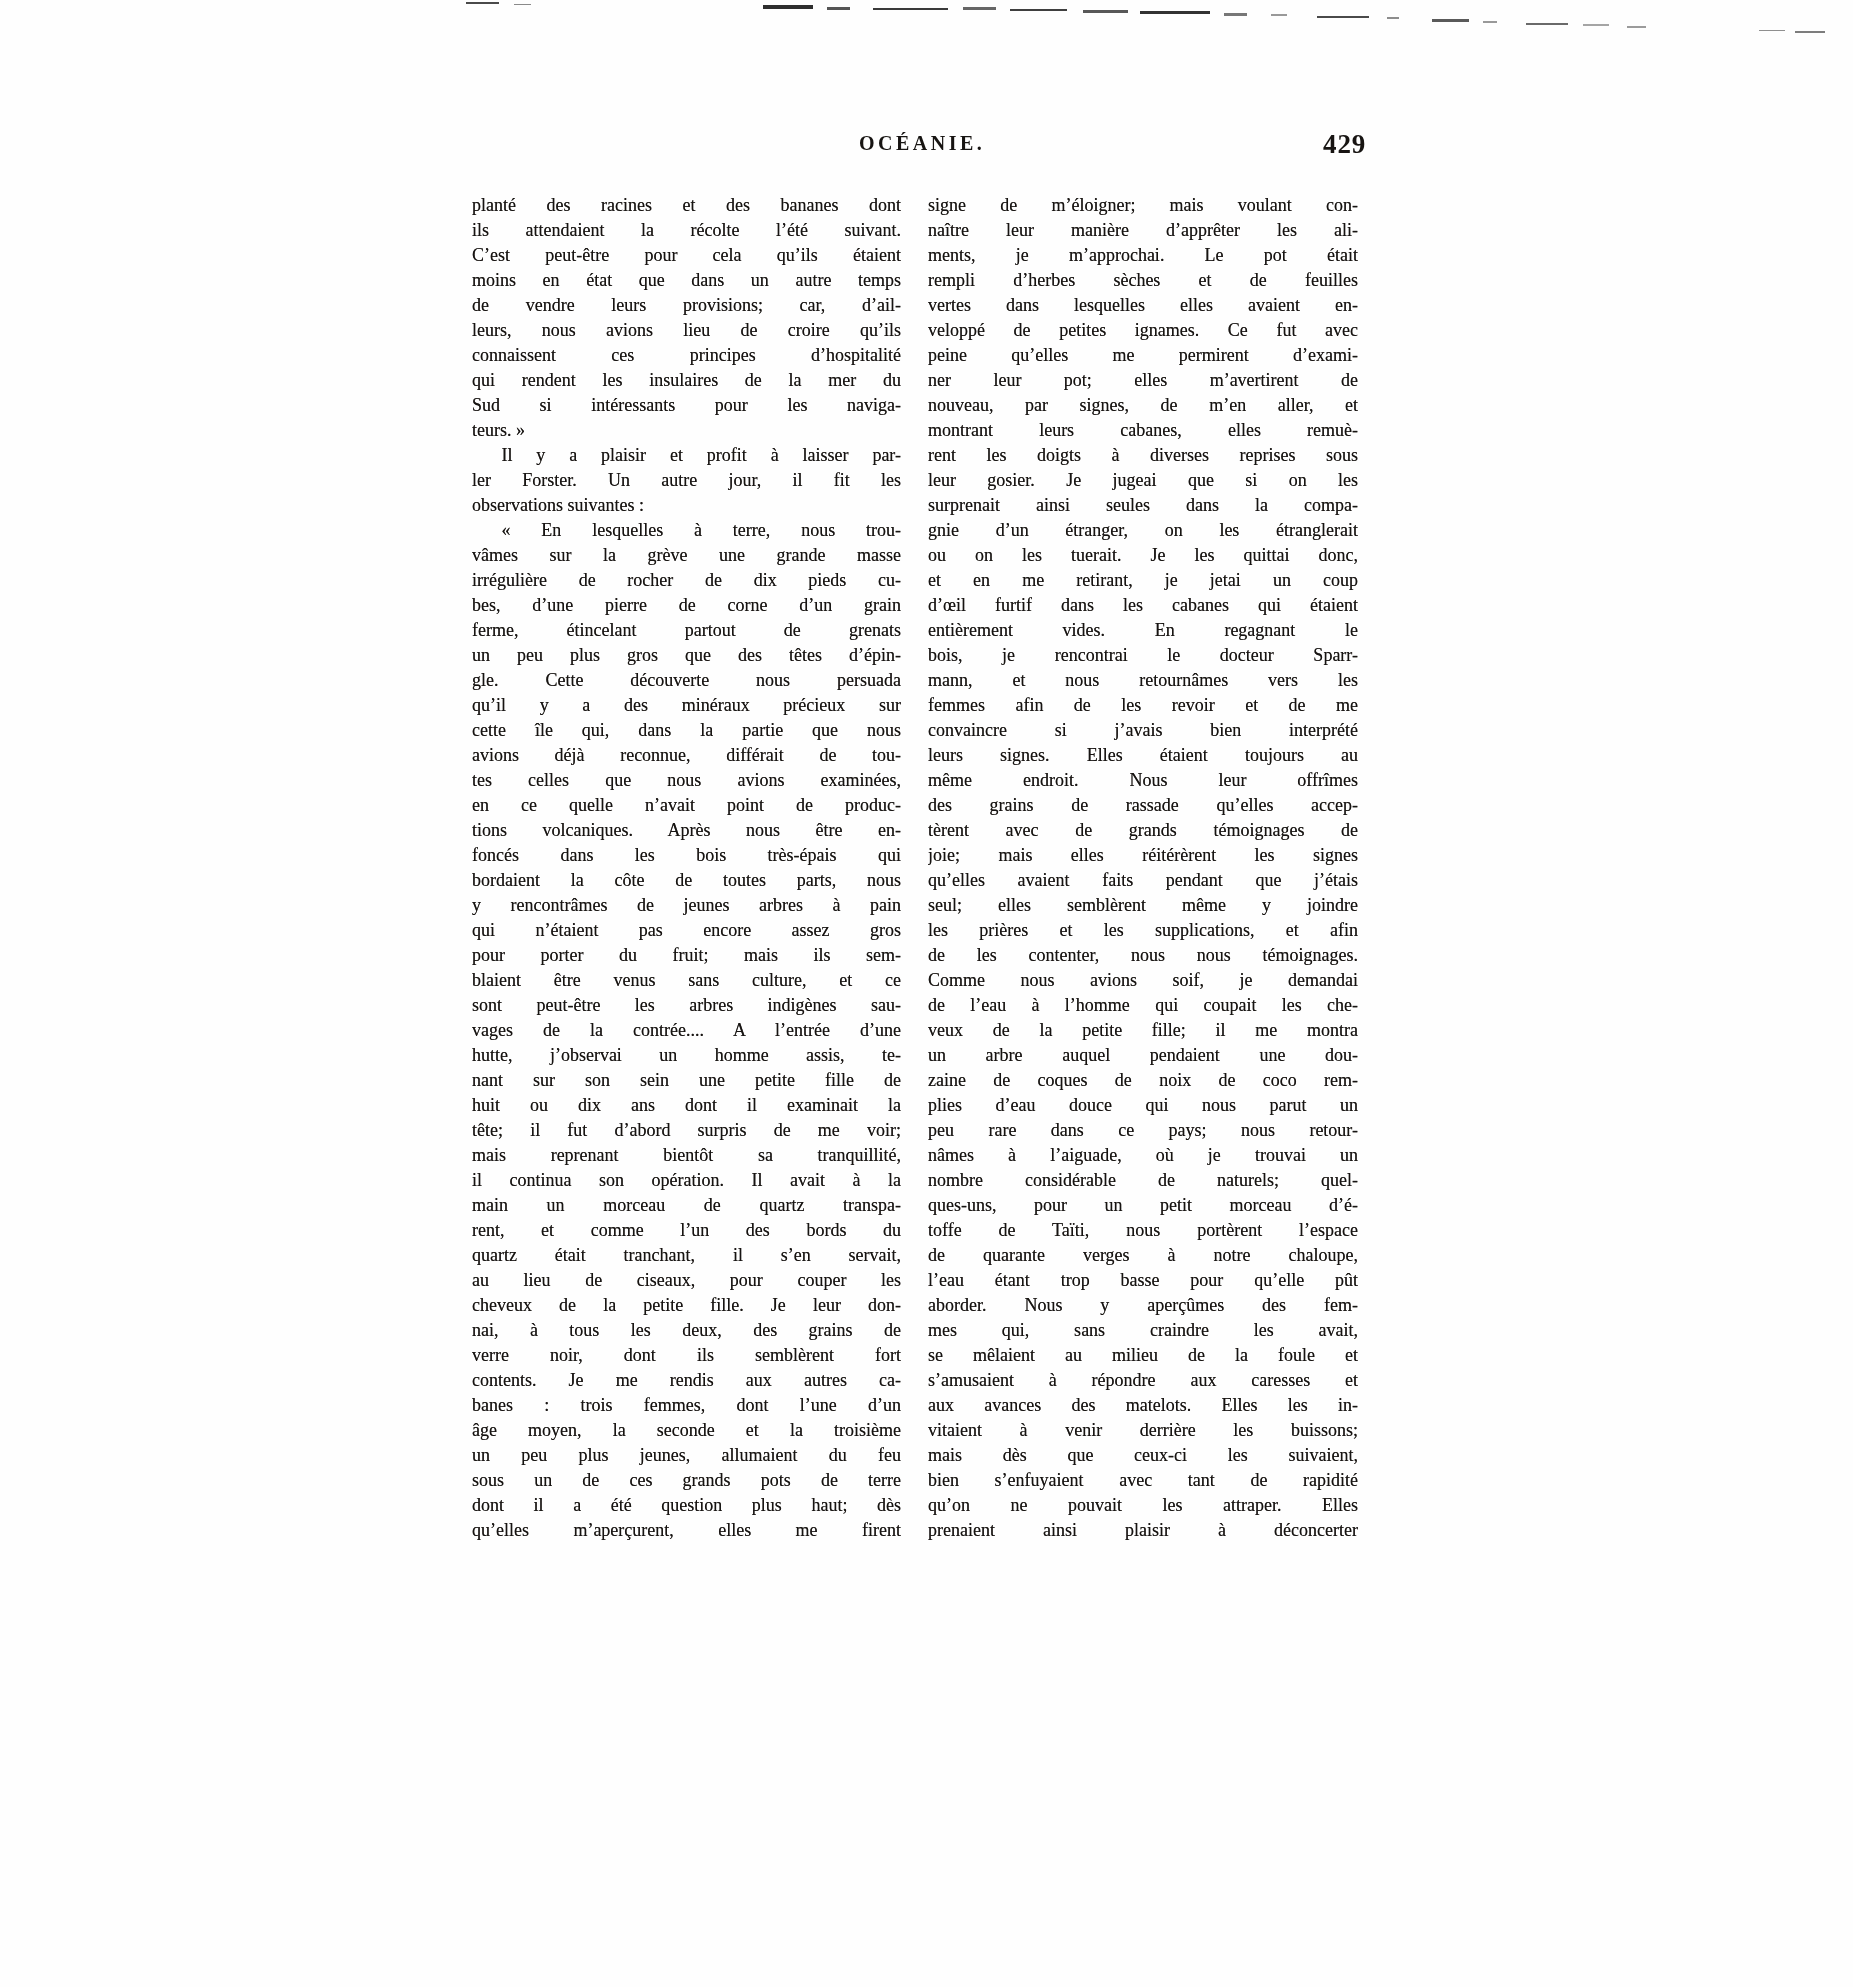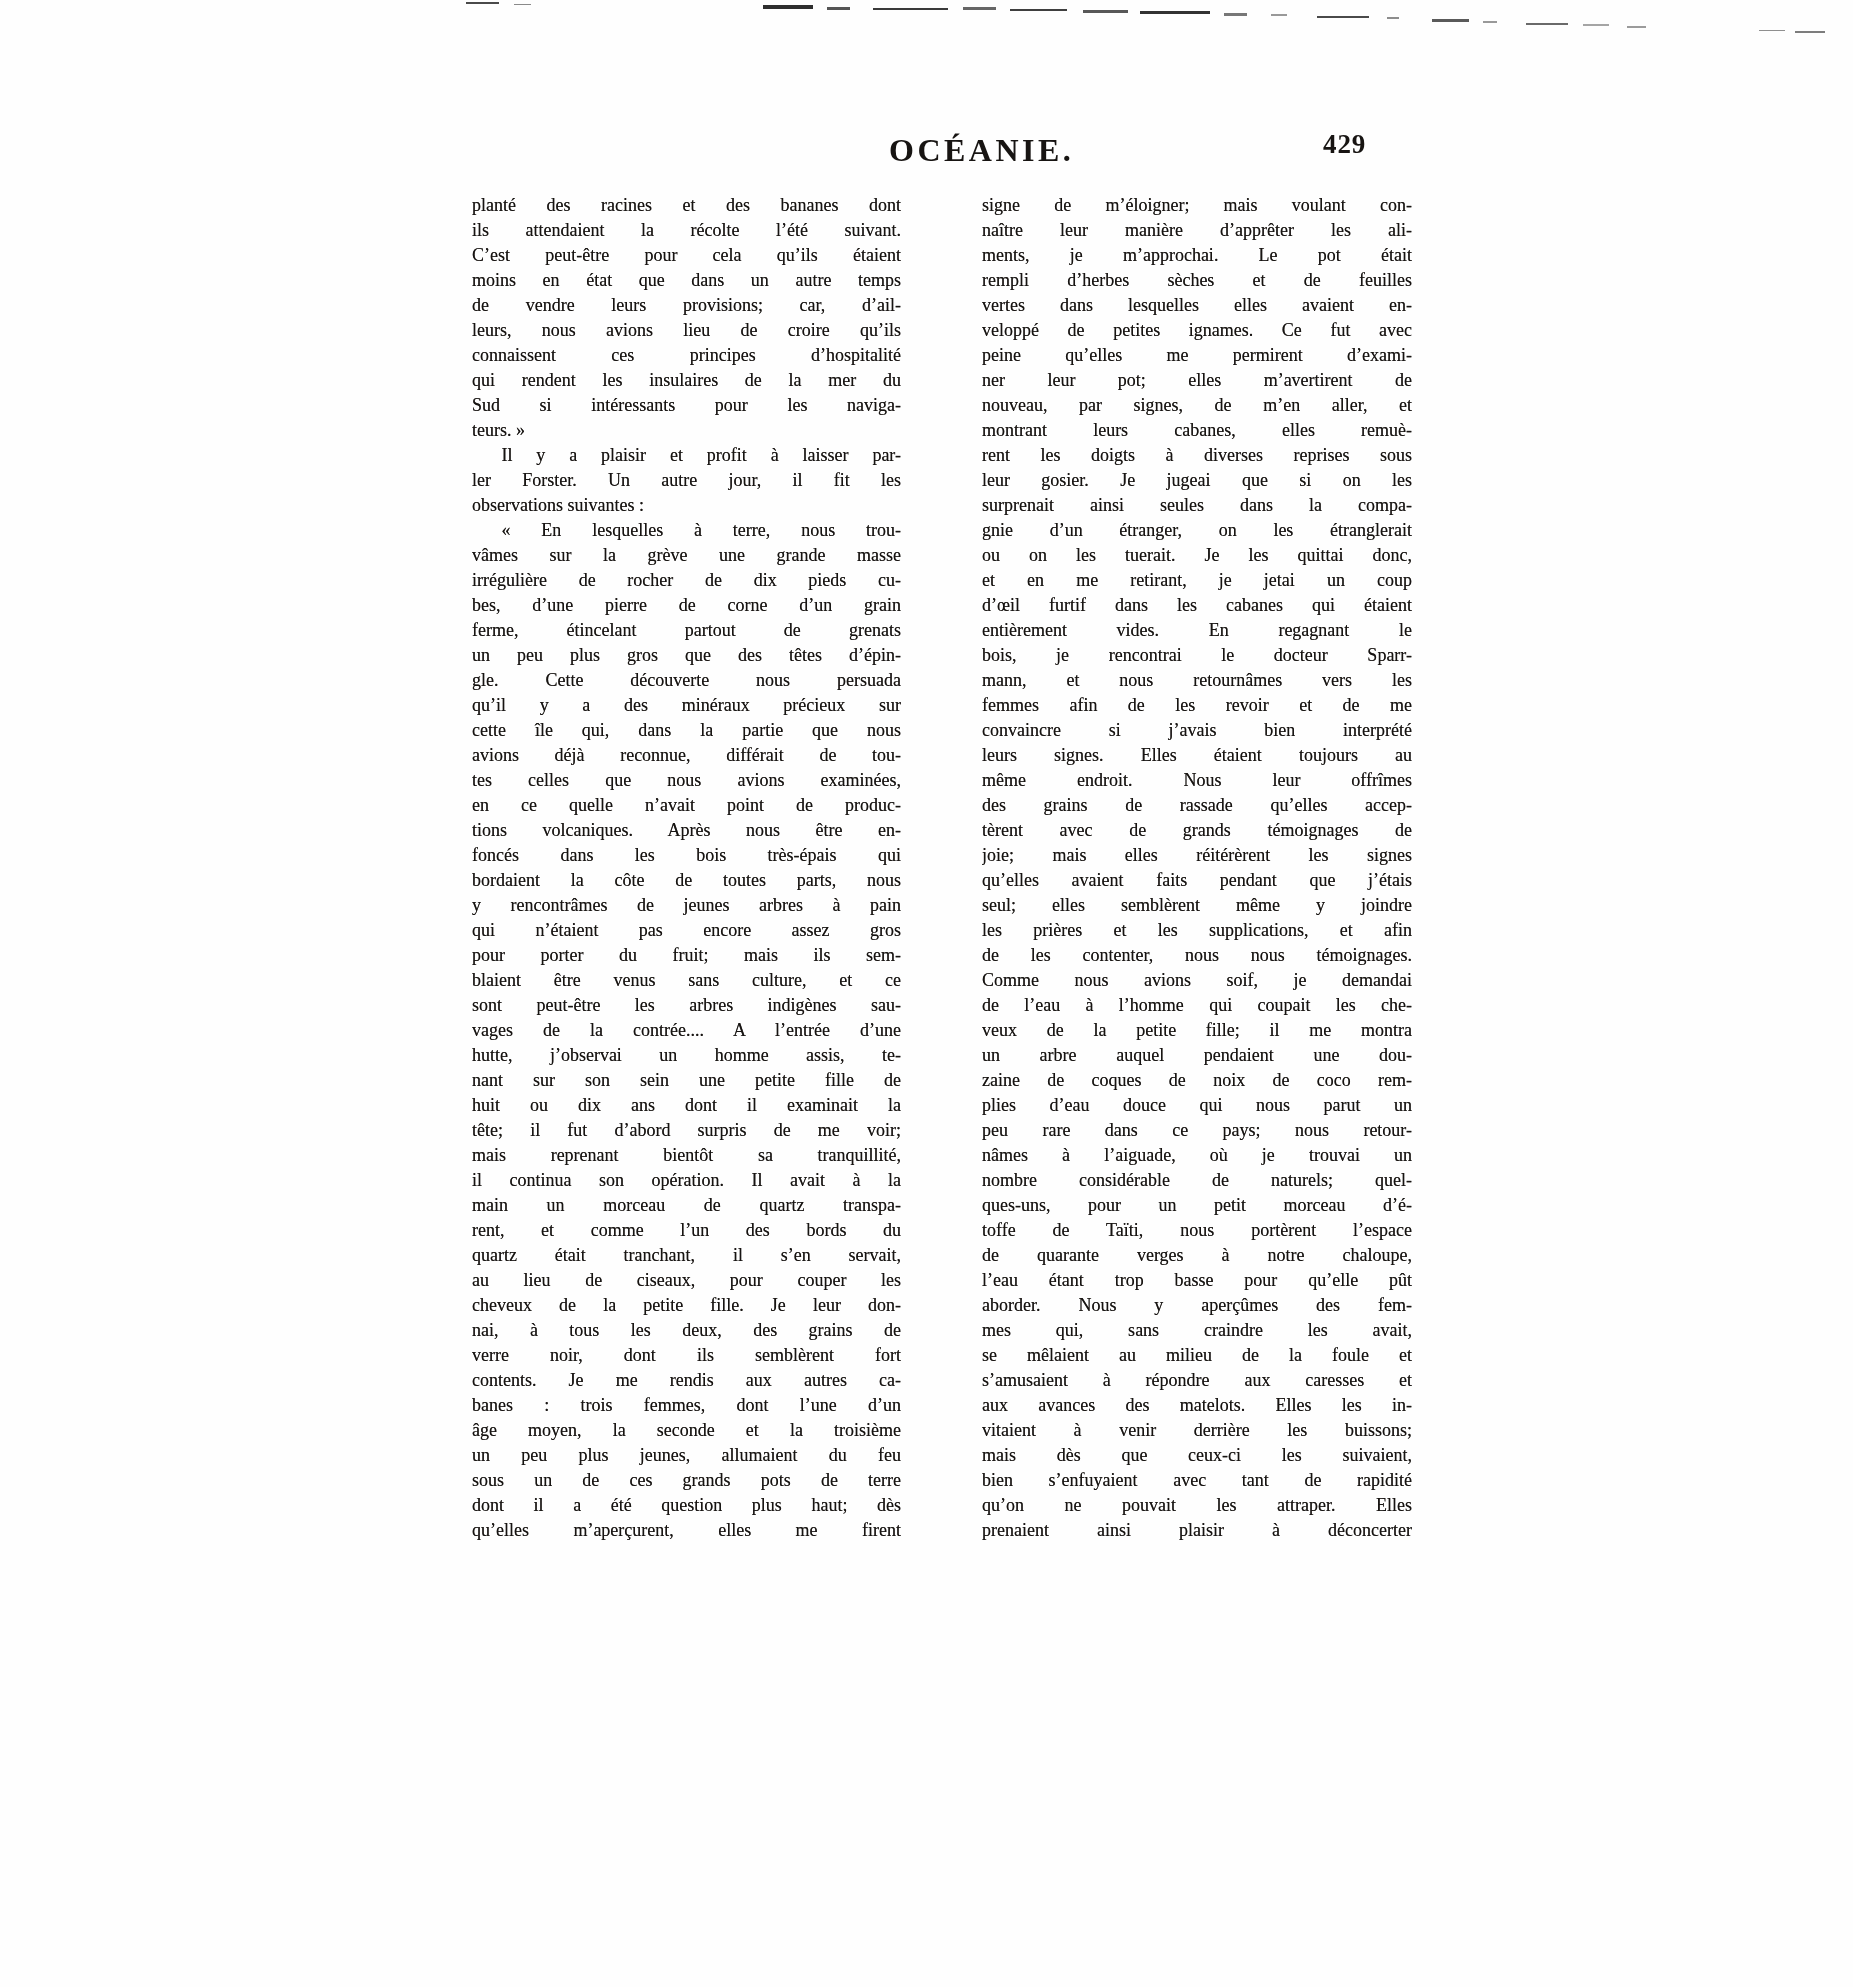--- a/index.html
+++ b/index.html
@@ -8,43 +8,43 @@
     width:1854px;
     height:1988px;
     background:#fefefe;
     overflow:hidden;
     font-family:"Liberation Serif", serif;
     color:#171412;
   }
   .running-head{
     position:absolute;
     top:132px;
-    left:889px;
-    font-size:32px;
+    left:859px;
+    font-size:20px;
     font-weight:bold;
     letter-spacing:3.5px;
     white-space:nowrap;
   }
   .page-number{
     position:absolute;
     top:129px;
     left:1323px;
     font-size:27px;
     font-weight:bold;
     letter-spacing:0.9px;
     white-space:nowrap;
   }
   .column{
     position:absolute;
     top:193px;
     font-size:18px;
     line-height:25px;
   }
   .column.left{ left:472px;  width:429px; }
-  .column.right{ left:982px; width:430px; }
+  .column.right{ left:928px; width:430px; }
   .line{
     height:25px;
     overflow:hidden;
     text-align:justify;
     text-align-last:justify;
     text-shadow:0 0 0.3px rgba(20,15,10,0.65);
   }
   .line.plain{ text-align-last:left; }
   .line.indent{ text-indent:29.5px; }
   

